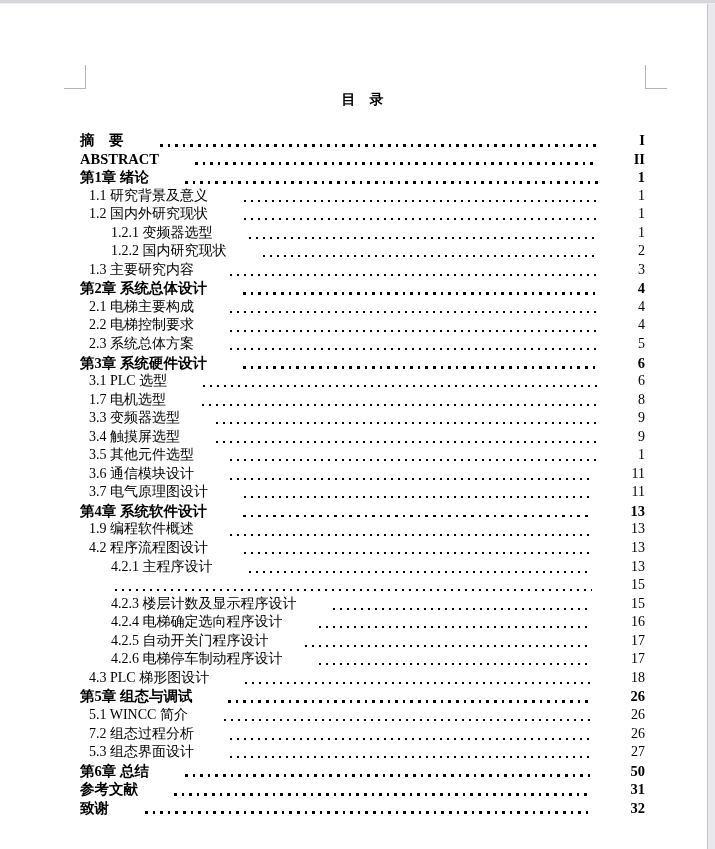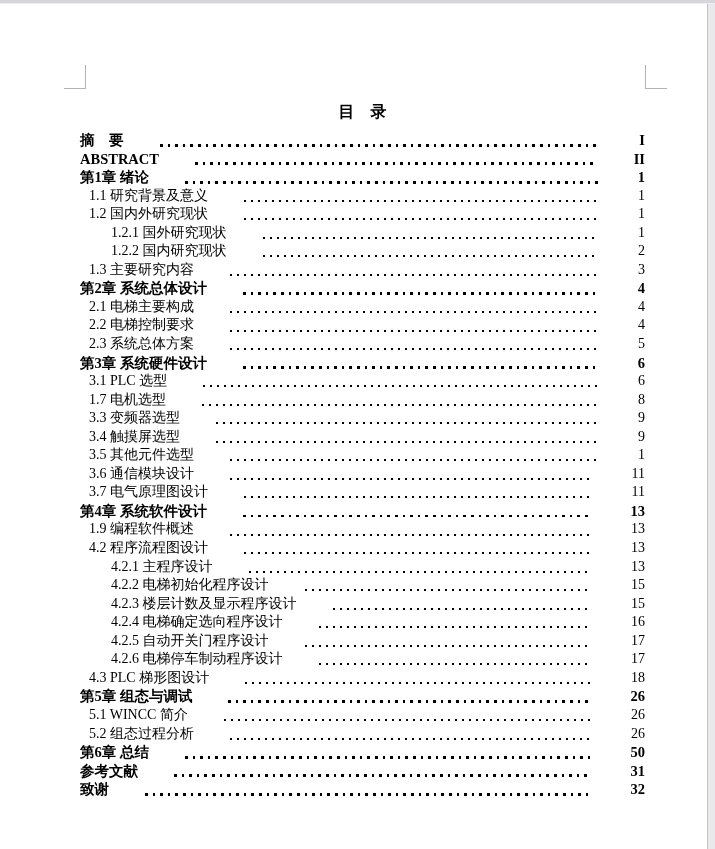--- a/index.html
+++ b/index.html
@@ -24,23 +24,23 @@
     background: #e9e9ed;
     border-left: 1px solid #c2c2c8;
   }
   
   .margin-mark { position: absolute; top: 65px; width: 22px; height: 24px; }
   .margin-mark.left  { left: 64px;  border-right: 1px solid #b3b3b8; border-bottom: 1px solid #b3b3b8; }
   .margin-mark.right { left: 645px; border-left: 1px solid #b3b3b8;  border-bottom: 1px solid #b3b3b8; }
 
   .toc-title {
     position: absolute;
-    top: 102px; left: 80px; width: 565px;
+    top: 91px; left: 80px; width: 565px;
     text-align: center;
-    font-size: 16px;
+    font-size: 14px;
     font-weight: bold;
     white-space: pre;
   }
   .toc-list {
     position: absolute;
     top: 131px; left: 80px; width: 565px;
   }
   .toc-row {
     display: flex;
     align-items: stretch;
@@ -98,21 +98,21 @@
     <span class="toc-label">1.1 研究背景及意义</span>
     <span class="toc-dots"></span>
     <span class="toc-page">1</span>
   </div>
       <div class="toc-row lv1">
     <span class="toc-label">1.2 国内外研究现状</span>
     <span class="toc-dots"></span>
     <span class="toc-page">1</span>
   </div>
       <div class="toc-row lv2">
-    <span class="toc-label">1.2.1 国外研究现状</span>
+    <span class="toc-label">1.2.1 变频器选型</span>
     <span class="toc-dots"></span>
     <span class="toc-page">1</span>
   </div>
       <div class="toc-row lv2">
     <span class="toc-label">1.2.2 国内研究现状</span>
     <span class="toc-dots"></span>
     <span class="toc-page">2</span>
   </div>
       <div class="toc-row lv1">
     <span class="toc-label">1.3 主要研究内容</span>
@@ -193,21 +193,20 @@
     <span class="toc-label">4.2 程序流程图设计</span>
     <span class="toc-dots"></span>
     <span class="toc-page">13</span>
   </div>
       <div class="toc-row lv2">
     <span class="toc-label">4.2.1 主程序设计</span>
     <span class="toc-dots"></span>
     <span class="toc-page">13</span>
   </div>
       <div class="toc-row lv2">
-    <span class="toc-label">4.2.2 电梯初始化程序设计</span>
     <span class="toc-dots"></span>
     <span class="toc-page">15</span>
   </div>
       <div class="toc-row lv2">
     <span class="toc-label">4.2.3 楼层计数及显示程序设计</span>
     <span class="toc-dots"></span>
     <span class="toc-page">15</span>
   </div>
       <div class="toc-row lv2">
     <span class="toc-label">4.2.4 电梯确定选向程序设计</span>
@@ -233,23 +232,28 @@
     <span class="toc-label">第5章 组态与调试</span>
     <span class="toc-dots"></span>
     <span class="toc-page">26</span>
   </div>
       <div class="toc-row lv1">
     <span class="toc-label">5.1 WINCC 简介</span>
     <span class="toc-dots"></span>
     <span class="toc-page">26</span>
   </div>
       <div class="toc-row lv1">
-    <span class="toc-label">5.2 组态过程分析</span>
+    <span class="toc-label">7.2 组态过程分析</span>
     <span class="toc-dots"></span>
     <span class="toc-page">26</span>
+  </div>
+      <div class="toc-row lv1">
+    <span class="toc-label">5.3 组态界面设计</span>
+    <span class="toc-dots"></span>
+    <span class="toc-page">27</span>
   </div>
       <div class="toc-row lv0 bold">
     <span class="toc-label">第6章 总结</span>
     <span class="toc-dots"></span>
     <span class="toc-page">50</span>
   </div>
       <div class="toc-row lv0 bold">
     <span class="toc-label">参考文献</span>
     <span class="toc-dots"></span>
     <span class="toc-page">31</span>

